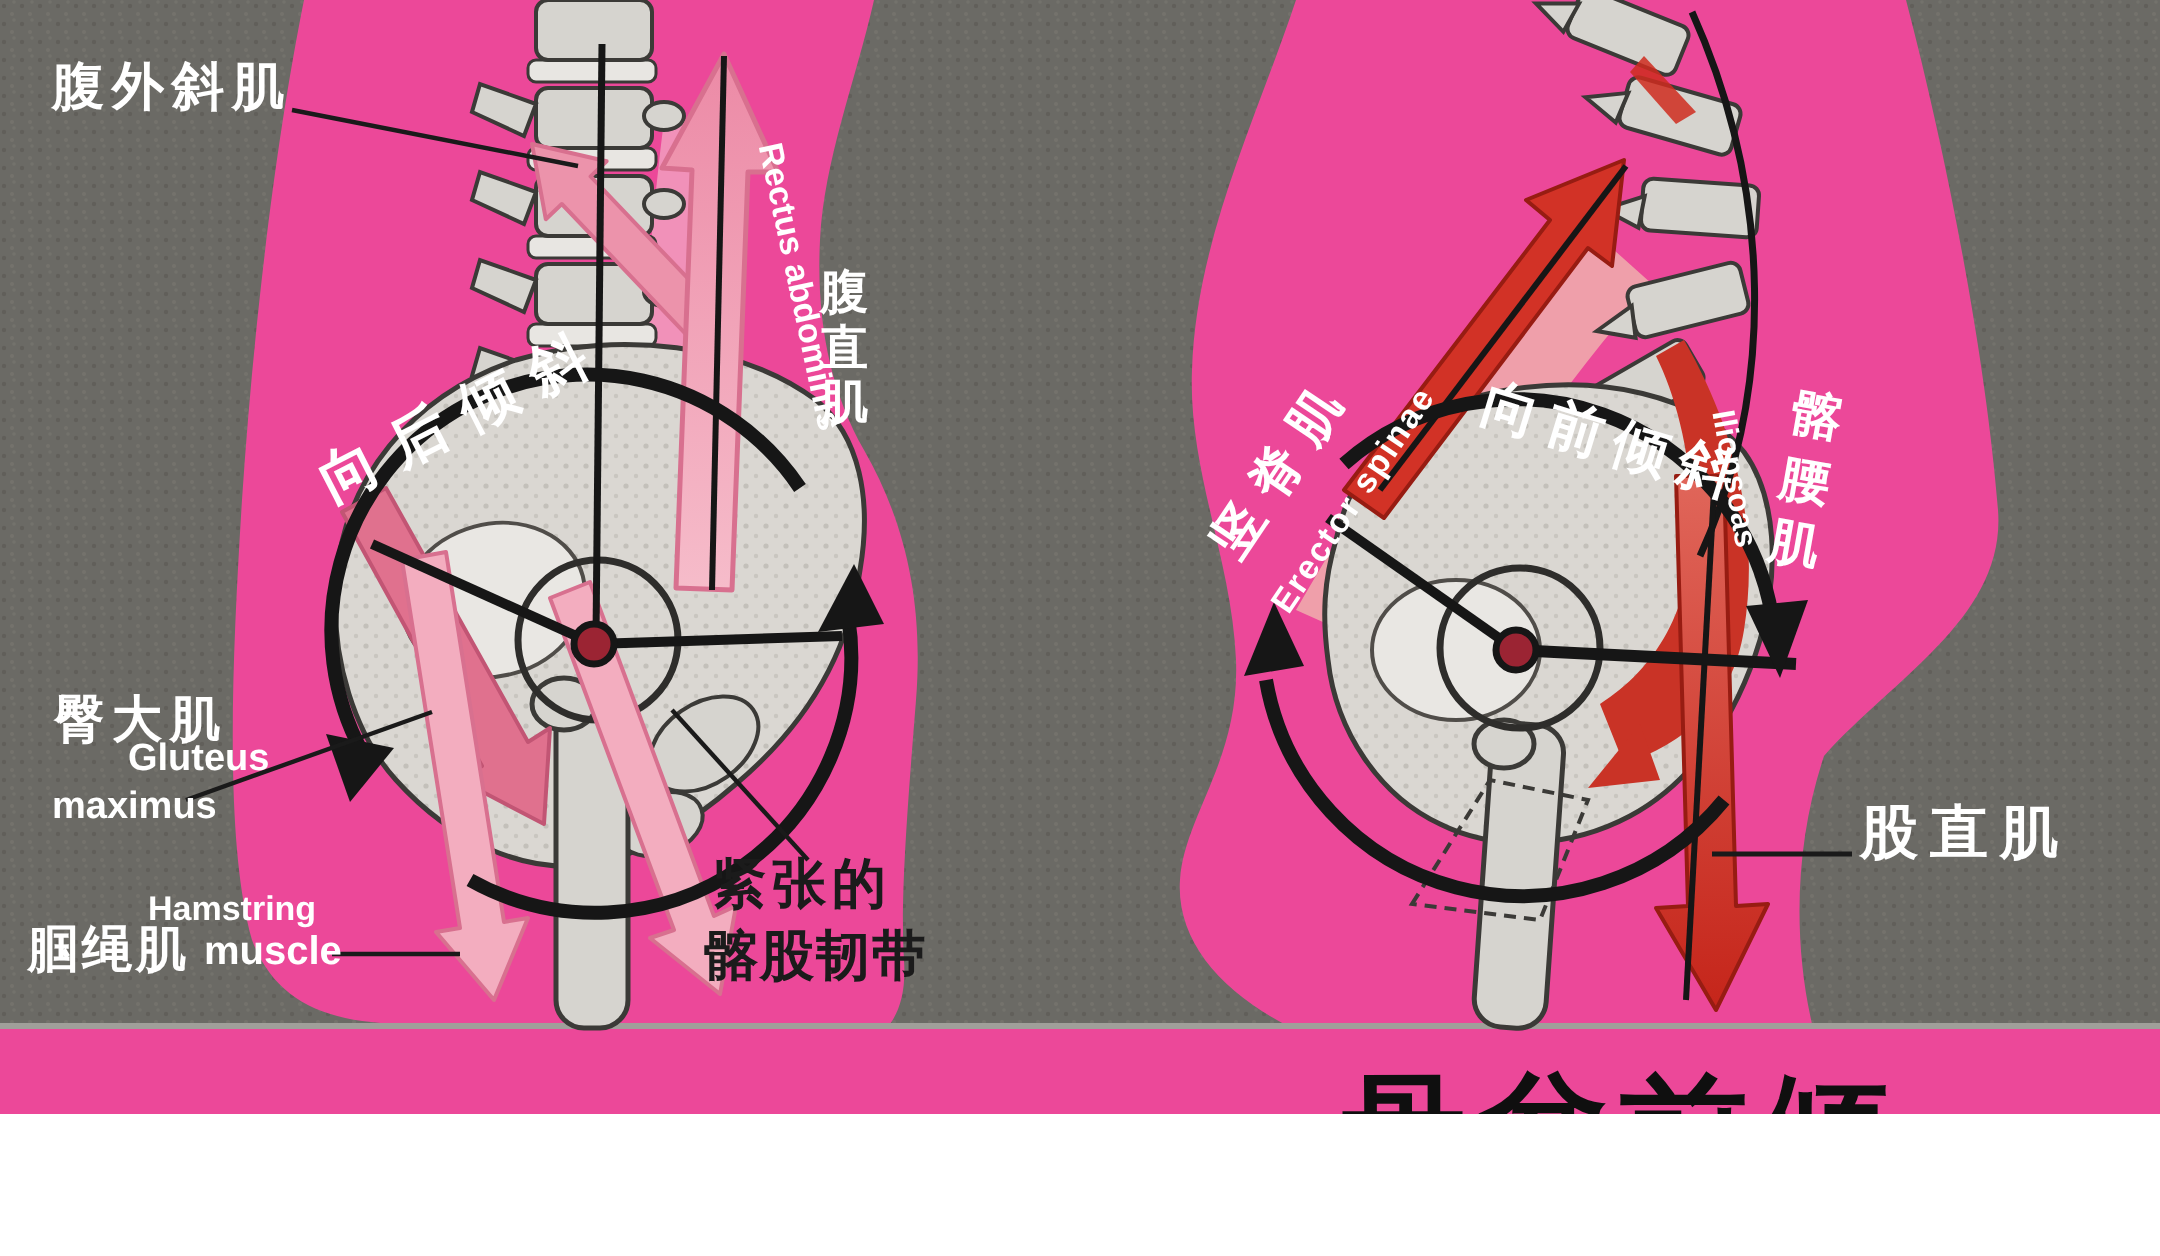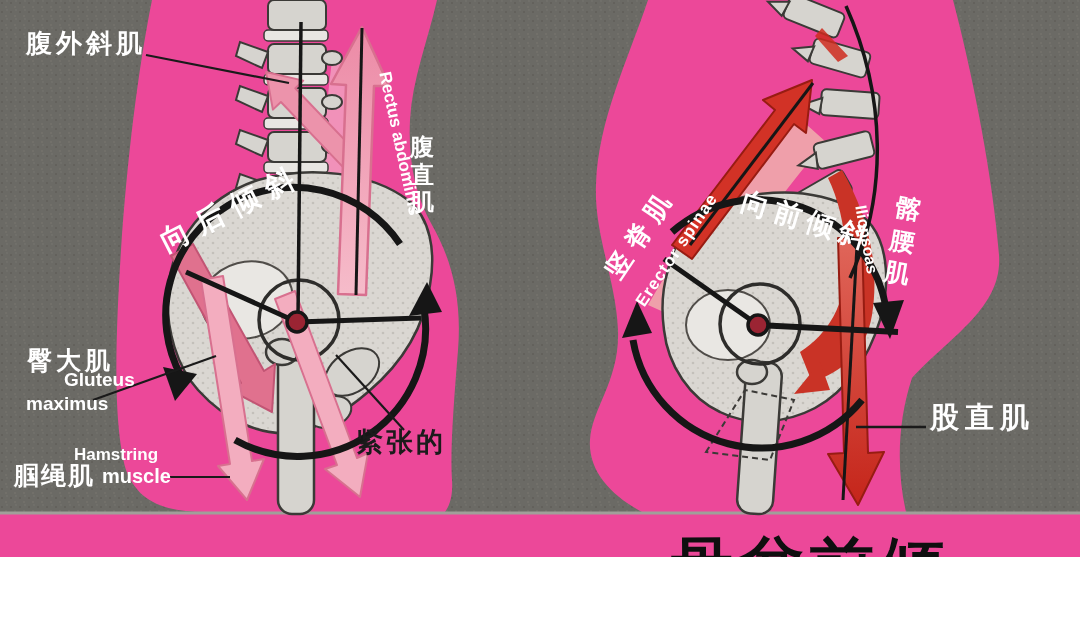--- a/index.html
+++ b/index.html
@@ -197,20 +197,21 @@
 <div class="lbl" style="left:393px;top:70px;font-size:17px;transform:rotate(78deg);transform-origin:left top;">Rectus abdominis</div>
 <div class="lbl vert" style="left:410px;top:104px;width:28px;font-size:24px;line-height:1.15;margin-top:29px;">腹直肌</div>
 <div class="lbl" style="left:162px;top:228px;font-size:29px;letter-spacing:10px;transform:rotate(-27deg);transform-origin:left center;">向后倾斜</div>
 <div class="lbl" style="left:10px;top:347px;font-size:25px;letter-spacing:4px;margin-left:17px;">臀大肌</div>
 <div class="lbl" style="left:16px;top:370px;font-size:19px;margin-left:48px;">Gluteus</div>
 <div class="lbl" style="left:10px;top:394px;font-size:19px;margin-left:16px;">maximus</div>
 <div class="lbl" style="left:74px;top:446px;font-size:17px;">Hamstring</div>
 <div class="lbl" style="left:102px;top:466px;font-size:20px;">muscle</div>
 <div class="lbl" style="left:14px;top:462px;font-size:25px;letter-spacing:2px;">腘绳肌</div>
 <div class="lbl dark" style="left:356px;top:428px;font-size:27px;letter-spacing:3px;">紧张的</div>
+<div class="lbl dark" style="left:352px;top:464px;font-size:27px;letter-spacing:1px;">髂股韧带</div>
 
 <div class="lbl" style="left:612px;top:262px;font-size:26px;letter-spacing:8px;transform:rotate(-56deg);transform-origin:left center;">竖脊肌</div>
 <div class="lbl" style="left:640px;top:296px;font-size:17px;letter-spacing:1px;transform:rotate(-56deg);transform-origin:left center;">Erector spinae</div>
 <div class="lbl" style="left:742px;top:186px;font-size:28px;letter-spacing:6px;transform:rotate(17deg);transform-origin:left center;">向前倾斜</div>
 <div class="lbl vert" style="left:890px;top:192px;width:28px;font-size:25px;line-height:1.3;transform:rotate(10deg);">髂腰肌</div>
 <div class="lbl" style="left:868px;top:204px;font-size:16px;transform:rotate(80deg);transform-origin:left top;">Iliopsoas</div>
 <div class="lbl" style="left:930px;top:402px;font-size:29px;letter-spacing:6px;">股直肌</div>
 <div class="lbl title" style="left:660px;top:534px;width:300px;font-size:64px;letter-spacing:6px;">骨盆前倾</div>
 
 <div class="lbl wm" style="left:848px;top:576px;font-size:35px;letter-spacing:1px;">头条@十月知行</div>

